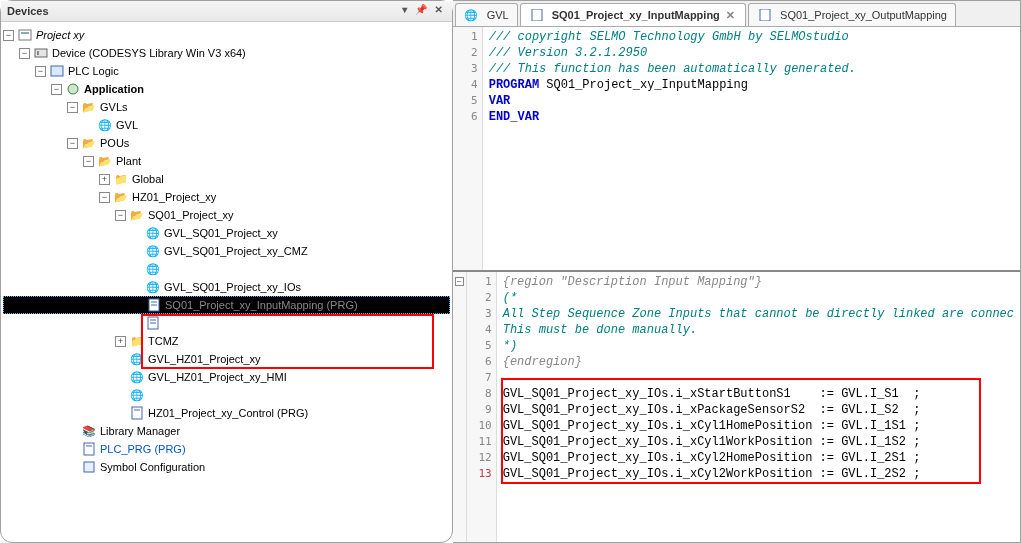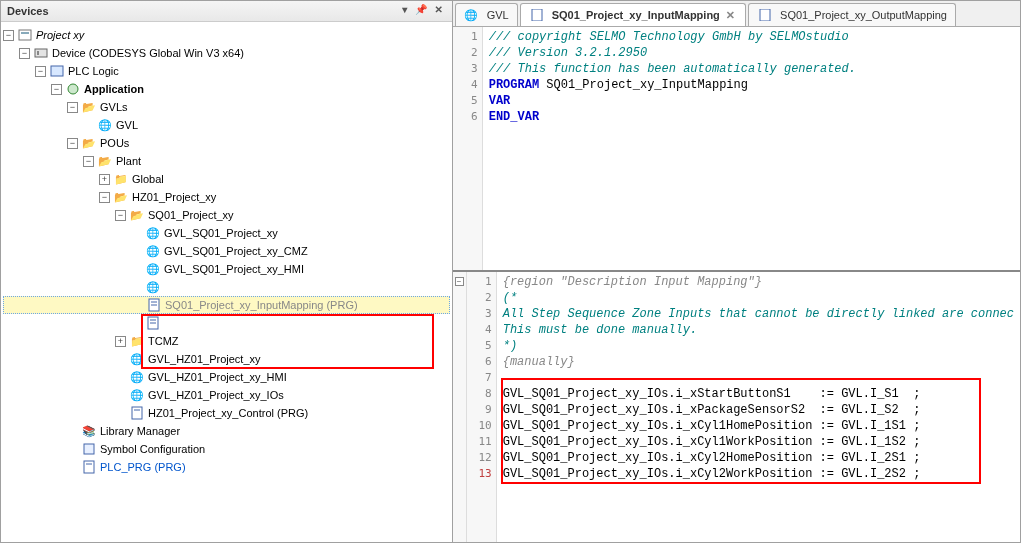--- a/index.html
+++ b/index.html
@@ -76,21 +76,21 @@
   }
   .folder-open { color: #e0b050; }
   .folder-closed { color: #e0b050; }
   .globe { color: #3377cc; }
   .prg-icon { color: #4466aa; }
   .lib-icon { color: #c08030; }
   .app-icon { color: #338833; }
   .tree-label { color: #000; text-align: center; }
   .tree-label.bold { font-weight: bold; }
   .tree-row.selected {
-    background: #fef9c3;
+    background: #000000;
     border: 1px dotted #6ba6e8;
   }
   .tree-row.dimmed .tree-label { color: #888; }
   .red-box {
     border: 2px solid red;
     position: absolute;
   }
   .right-panel {
     flex: 1;
     display: flex;
@@ -185,21 +185,21 @@
   .c-text { color: #000; }
   .red-code-box {
     position: absolute;
     border: 2px solid red;
   }
   svg { display: block; }
 </style>
 </head>
 <body>
 
-<div class="left-panel" style="position:relative;">
+<div class="left-panel" style="position:relative;border-radius:12px;">
   <div class="panel-header">
     <span class="title">Devices</span>
     <span class="ctrl">▾</span>
     <span class="ctrl">📌</span>
     <span class="ctrl">✕</span>
   </div>
   <div class="tree">
 
     <div class="tree-row">
       <span class="indent" style="width:0px"></span>
@@ -215,21 +215,21 @@
 
     <div class="tree-row">
       <span class="indent" style="width:16px"></span>
       <span class="expander">−</span>
       <span class="icon">
           <svg width="14" height="14">
             <rect x="1" y="3" width="12" height="8" fill="#e4e4e4" stroke="#666"></rect>
             <rect x="3" y="5" width="2" height="4" fill="#888"></rect>
           </svg>
         </span>
-      <span class="tree-label">Device (CODESYS Global Win V3 x64)</span>
+      <span class="tree-label">Device (CODESYS Library Win V3 x64)</span>
     </div>
 
     <div class="tree-row">
       <span class="indent" style="width:32px"></span>
       <span class="expander">−</span>
       <span class="icon">
           <svg width="14" height="14">
             <rect x="1" y="2" width="12" height="10" fill="#d8e8ff" stroke="#4466aa"></rect>
           </svg>
         </span>
@@ -305,26 +305,26 @@
     <div class="tree-row">
       <span class="indent" style="width:128px"></span>
         <span class="dotspacer"></span>
       <span class="icon globe">🌐</span>
       <span class="tree-label">GVL_SQ01_Project_xy_CMZ</span>
     </div>
     <div class="tree-row">
       <span class="indent" style="width:128px"></span>
         <span class="dotspacer"></span>
       <span class="icon globe">🌐</span>
-      <span class="tree-label">GVL_SQ01_Project_xy_HMI</span>
-    </div>
-    <div class="tree-row">
-      <span class="indent" style="width:128px"></span>
-        <span class="dotspacer"></span>
-      <span class="icon globe">🌐</span>
+    </div>
+    <div class="tree-row">
+      <span class="indent" style="width:128px"></span>
+        <span class="dotspacer"></span>
+      <span class="icon globe">🌐</span>
+      <span class="tree-label">GVL_SQ01_Project_xy_IOs</span>
     </div>
 
     <div class="tree-row selected dimmed">
       <span class="indent" style="width:128px"></span>
         <span class="dotspacer"></span>
       <span class="icon prg-icon">
           <svg width="14" height="14">
             <rect x="2" y="1" width="10" height="12" fill="#fff" stroke="#4466aa"></rect>
             <line x1="4" y1="4" x2="10" y2="4" stroke="#4466aa"></line>
             <line x1="4" y1="7" x2="10" y2="7" stroke="#4466aa"></line>
@@ -360,21 +360,20 @@
     <div class="tree-row">
       <span class="indent" style="width:112px"></span>
         <span class="dotspacer"></span>
       <span class="icon globe">🌐</span>
       <span class="tree-label">GVL_HZ01_Project_xy_HMI</span>
     </div>
     <div class="tree-row">
       <span class="indent" style="width:112px"></span>
         <span class="dotspacer"></span>
       <span class="icon globe">🌐</span>
-      <span class="tree-label">GVL_HZ01_Project_xy_IOs</span>
     </div>
     <div class="tree-row">
       <span class="indent" style="width:112px"></span>
         <span class="dotspacer"></span>
       <span class="icon prg-icon">
           <svg width="14" height="14">
             <rect x="2" y="1" width="10" height="12" fill="#fff" stroke="#4466aa"></rect>
             <line x1="4" y1="4" x2="10" y2="4" stroke="#4466aa"></line>
           </svg>
         </span>
@@ -383,37 +382,37 @@
 
     <div class="tree-row">
       <span class="indent" style="width:64px"></span>
         <span class="dotspacer"></span>
       <span class="icon lib-icon">📚</span>
       <span class="tree-label">Library Manager</span>
     </div>
     <div class="tree-row">
       <span class="indent" style="width:64px"></span>
         <span class="dotspacer"></span>
-      <span class="icon">
-          <svg width="14" height="14">
-            <rect x="2" y="2" width="10" height="10" fill="#e8f0ff" stroke="#4466aa"></rect>
-          </svg>
-        </span>
-      <span class="tree-label">Symbol Configuration</span>
-    </div>
-    <div class="tree-row">
-      <span class="indent" style="width:64px"></span>
-        <span class="dotspacer"></span>
       <span class="icon prg-icon">
           <svg width="14" height="14">
             <rect x="2" y="1" width="10" height="12" fill="#fff" stroke="#4466aa"></rect>
             <line x1="4" y1="4" x2="10" y2="4" stroke="#4466aa"></line>
           </svg>
         </span>
       <span class="tree-label" style="color:#0055cc">PLC_PRG (PRG)</span>
+    </div>
+    <div class="tree-row">
+      <span class="indent" style="width:64px"></span>
+        <span class="dotspacer"></span>
+      <span class="icon">
+          <svg width="14" height="14">
+            <rect x="2" y="2" width="10" height="10" fill="#e8f0ff" stroke="#4466aa"></rect>
+          </svg>
+        </span>
+      <span class="tree-label">Symbol Configuration</span>
     </div>
 
   </div>
 
   <div class="red-box" style="left:140px; top:313px; width:293px; height:55px;"></div>
 </div>
 
 <div class="right-panel">
   <div class="tabs">
     <div class="tab">
@@ -473,21 +472,21 @@
       <div>10</div>
       <div>11</div>
       <div>12</div>
       <div style="color:#c04040">13</div>
     </div>
     <div class="code"><span class="c-gray">{region "Description Input Mapping"}</span>
 <span class="c-comment">(*</span>
 <span class="c-comment">All Step Sequence Zone Inputs that cannot be directly linked are connec</span>
 <span class="c-comment">This must be done manually.</span>
 <span class="c-comment">*)</span>
-<span class="c-gray">{manually}</span>
+<span class="c-gray">{endregion}</span>
 <span></span>
 <span class="c-text">GVL_SQ01_Project_xy_IOs.i_xStartButtonS1    := GVL.I_S1  ;</span>
 <span class="c-text">GVL_SQ01_Project_xy_IOs.i_xPackageSensorS2  := GVL.I_S2  ;</span>
 <span class="c-text">GVL_SQ01_Project_xy_IOs.i_xCyl1HomePosition := GVL.I_1S1 ;</span>
 <span class="c-text">GVL_SQ01_Project_xy_IOs.i_xCyl1WorkPosition := GVL.I_1S2 ;</span>
 <span class="c-text">GVL_SQ01_Project_xy_IOs.i_xCyl2HomePosition := GVL.I_2S1 ;</span>
 <span class="c-text">GVL_SQ01_Project_xy_IOs.i_xCyl2WorkPosition := GVL.I_2S2 ;</span></div>
 
     <div class="red-code-box" style="left:48px; top:106px; width:480px; height:106px;"></div>
   </div>

